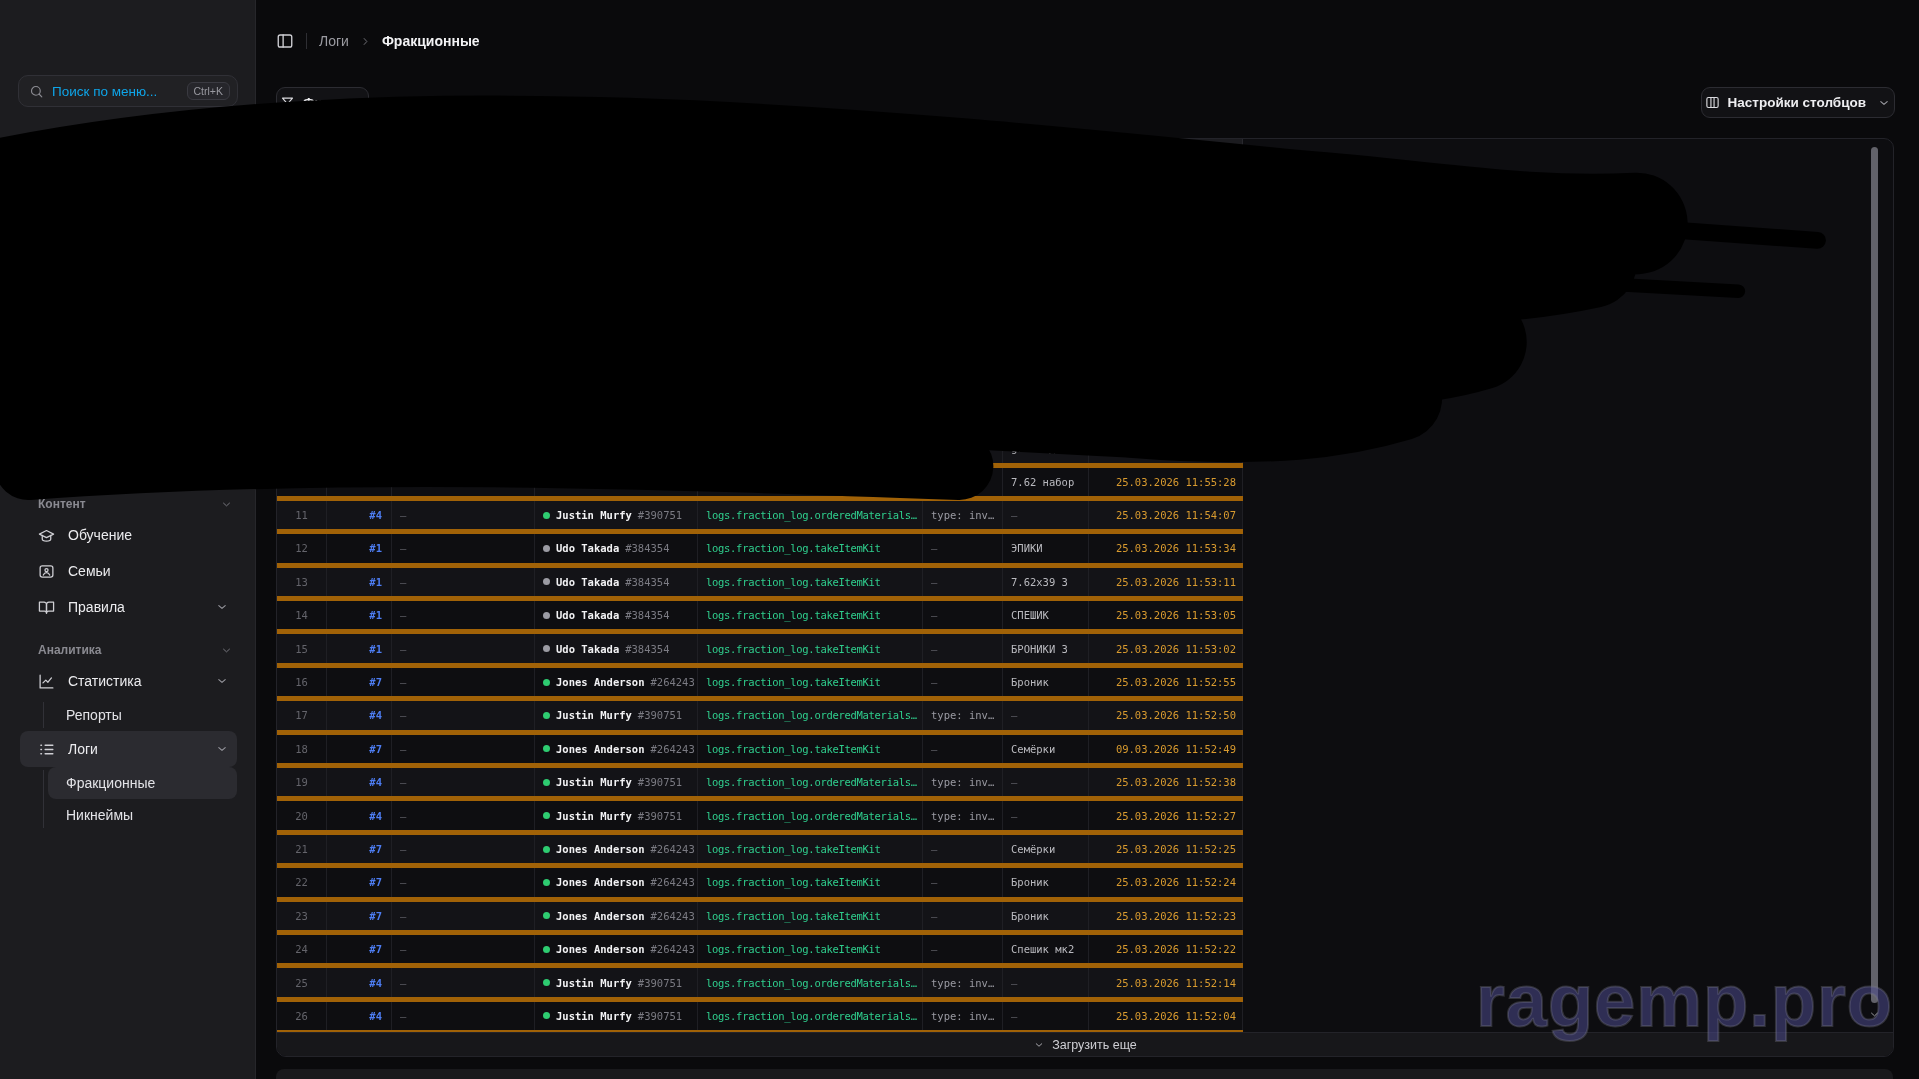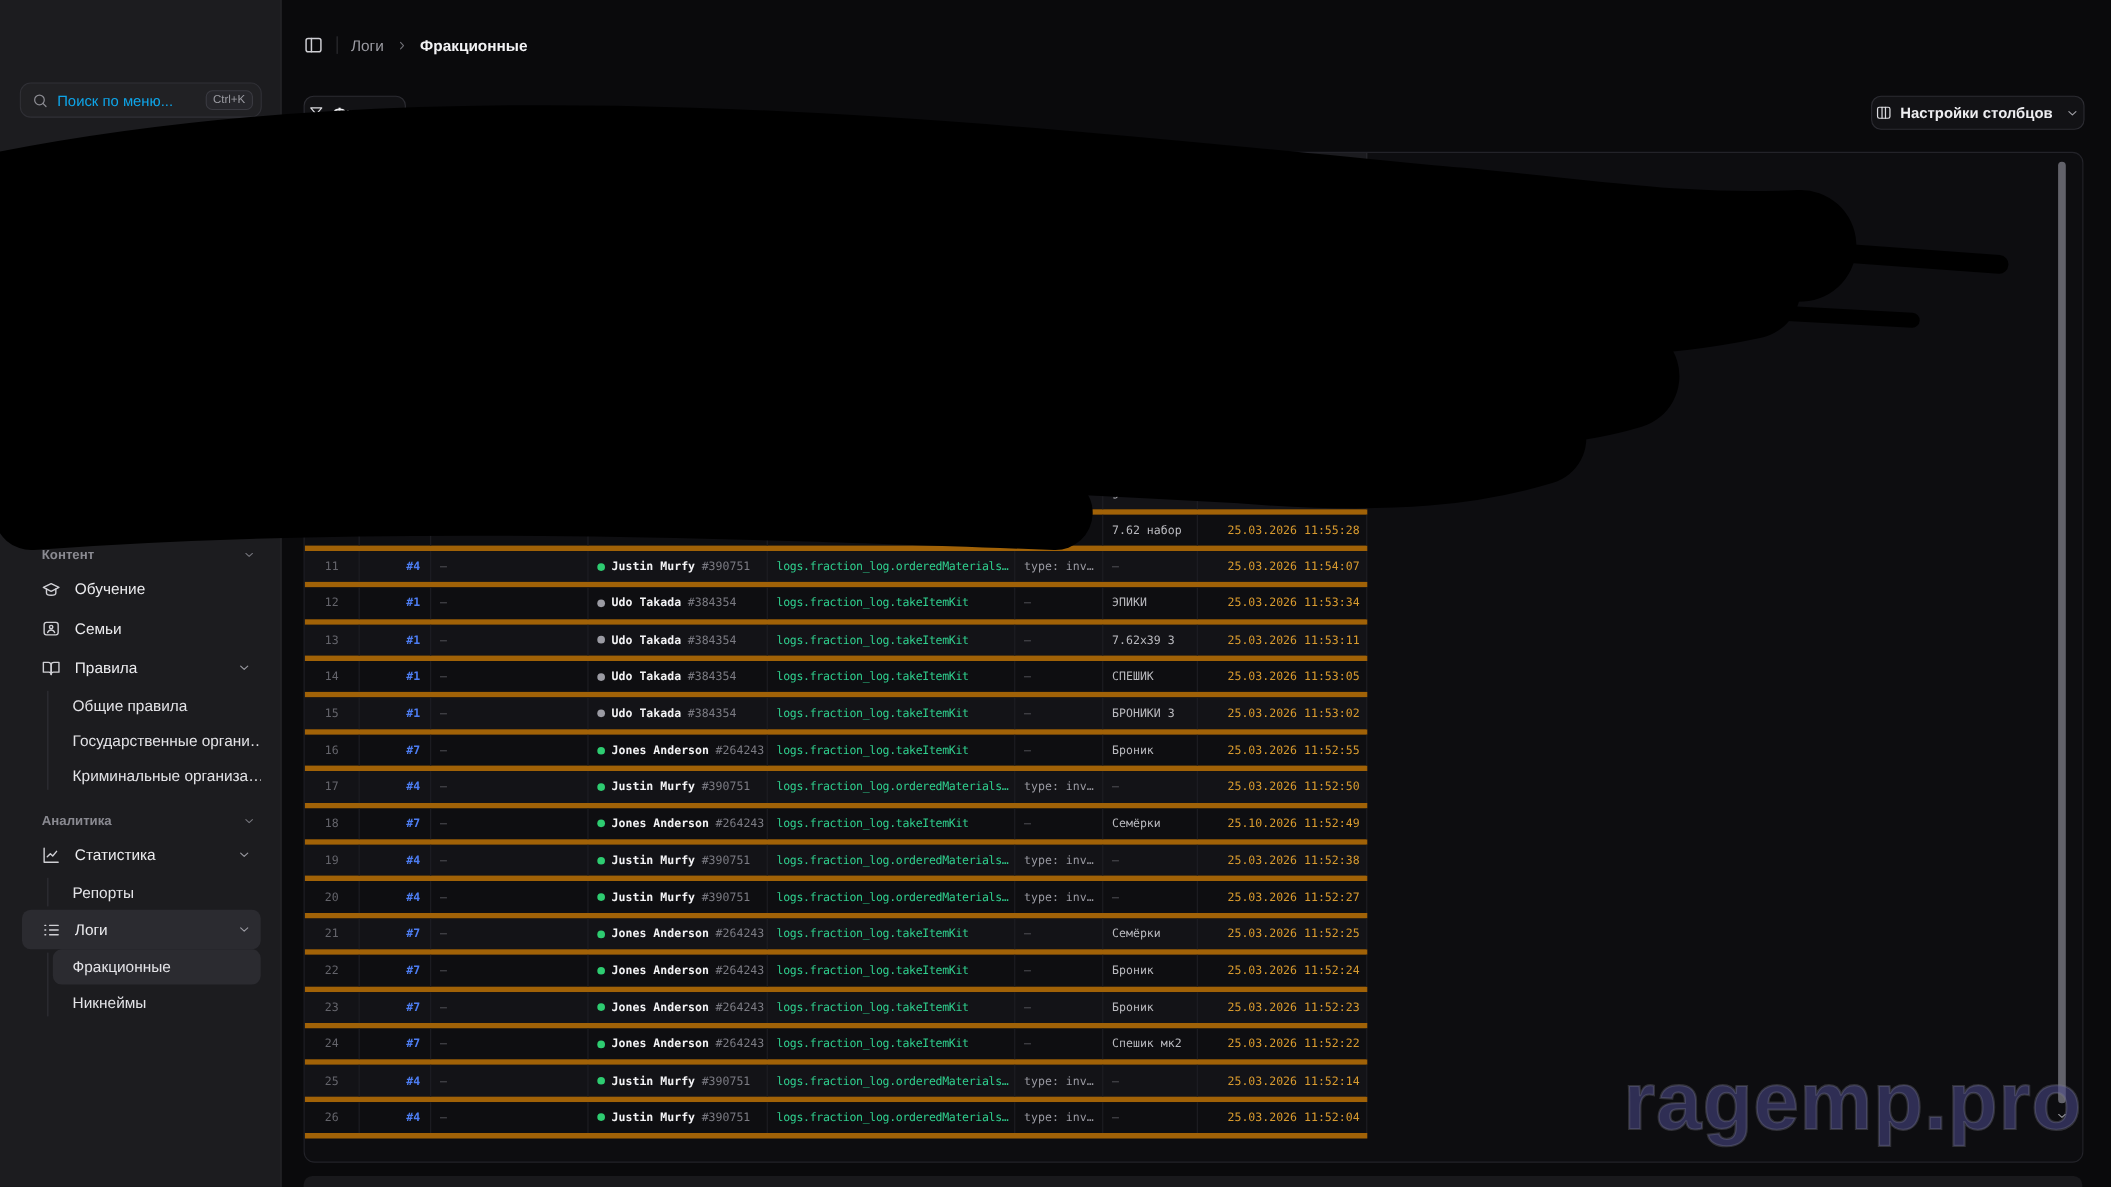--- a/index.html
+++ b/index.html
@@ -241,25 +241,20 @@
               <path d="M22 4.5h-6.5A3.5 3.5 0 0 0 12 8v12a3 3 0 0 1 3-3h7z"></path>
             </svg>
           </span>
           <span class="nav-label">Правила</span>
           <span class="chev">
             <svg viewBox="0 0 24 24" fill="none" stroke="currentColor" stroke-width="1.8" stroke-linecap="round" stroke-linejoin="round">
               <path d="M6.5 9.5l5.5 5 5.5-5"></path>
             </svg>
           </span>
         </div>
-        <div class="nav-subs">
-          <div class="nav-sub">Общие правила</div>
-          <div class="nav-sub">Государственные органи…</div>
-          <div class="nav-sub">Криминальные организа…</div>
-        </div>
         <div class="nav-section">
           <span>Аналитика</span>
           <span class="chev">
             <svg viewBox="0 0 24 24" fill="none" stroke="currentColor" stroke-width="1.8" stroke-linecap="round" stroke-linejoin="round">
               <path d="M6.5 9.5l5.5 5 5.5-5"></path>
             </svg>
           </span>
         </div>
         <div class="nav-item">
           <span class="nav-icon">
@@ -705,21 +700,21 @@
           <div class="td c-executor">
             <span class="dot online"></span>
             <span class="nm">Jones Anderson</span>
             <span class="uid">#264243</span>
           </div>
           <div class="td c-type">logs.fraction_log.takeItemKit</div>
           <div class="td c-args">
             <span class="dash">—</span>
           </div>
           <div class="td c-reason">Семёрки</div>
-          <div class="td c-date">25.10.2026 11:52:49</div>
+          <div class="td c-date">09.03.2026 11:52:49</div>
         </div>
         <div class="tr">
           <div class="td c-index">19</div>
           <div class="td c-fraction">#4</div>
           <div class="td c-account">
             <span class="dash">—</span>
           </div>
           <div class="td c-executor">
             <span class="dot online"></span>
             <span class="nm">Justin Murfy</span>
@@ -858,20 +853,28 @@
           </div>
           <div class="td c-date">25.03.2026 11:52:04</div>
         </div>
       </div>
     <div class="vscroll-thumb"></div>
     <span class="vscroll-chev">
         <svg viewBox="0 0 24 24" fill="none" stroke="currentColor" stroke-width="1.8" stroke-linecap="round" stroke-linejoin="round">
           <path d="M6.5 9.5l5.5 5 5.5-5"></path>
         </svg>
       </span>
+    <div class="load-more">
+      <span class="chev">
+          <svg viewBox="0 0 24 24" fill="none" stroke="currentColor" stroke-width="1.8" stroke-linecap="round" stroke-linejoin="round">
+            <path d="M6.5 9.5l5.5 5 5.5-5"></path>
+          </svg>
+        </span>
+      <span>Загрузить еще</span>
+    </div>
   </section>
 
   <div class="bottom-strip"></div>
 
   <div class="watermark">ragemp.pro</div>
 
   <svg class="scribble scribble-top" width="340" height="140" viewBox="0 0 340 140" fill="none" stroke="#000" stroke-linecap="round">
     <path d="M0 8 C 70 -6 150 2 230 10 C 255 12 270 15 290 14" stroke-width="18"></path>
     <path d="M0 22 C 60 10 140 14 225 22 C 252 25 268 24 282 21" stroke-width="16"></path>
     <path d="M0 36 C 70 26 150 30 215 36 C 240 39 252 38 262 35" stroke-width="17"></path>

